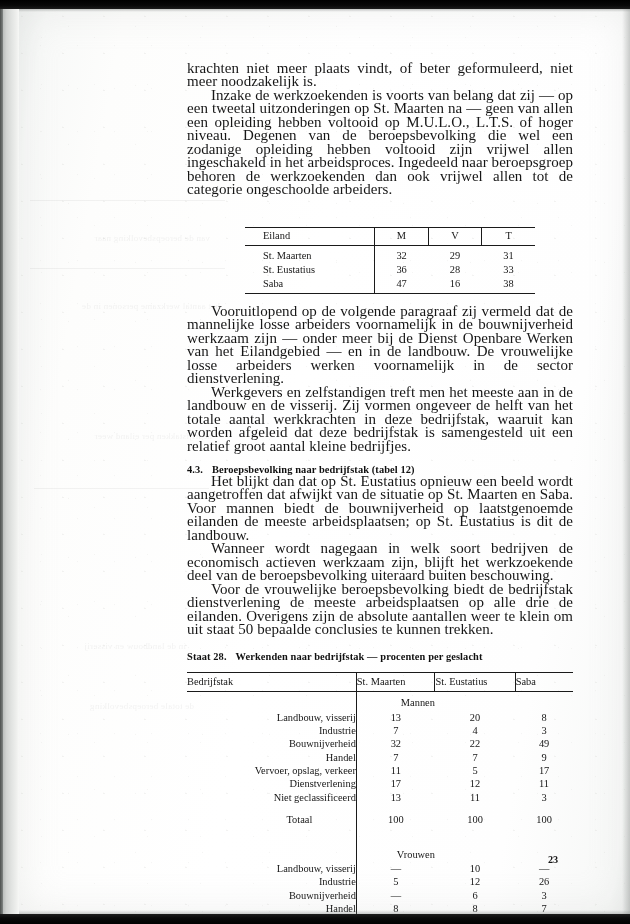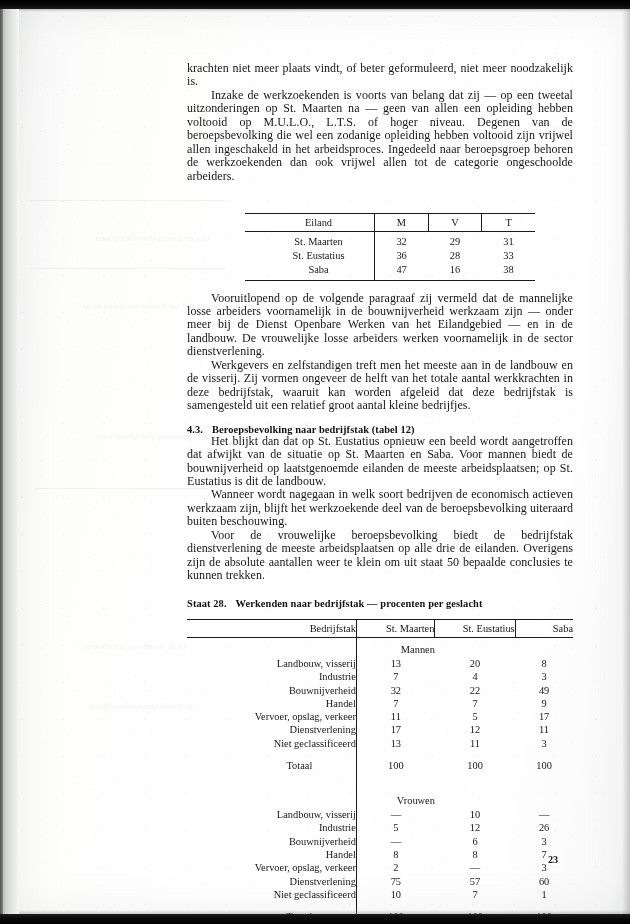--- a/index.html
+++ b/index.html
@@ -95,21 +95,21 @@
   
   #content {
     position: absolute;
     left: 187px;
     top: 62px;
     width: 386px;
     color: #141414;
   }
   p {
     margin: 0;
-    font-size: 12px;
+    font-size: 15px;
     line-height: 13.45px;
     text-align: justify;
     text-justify: inter-word;
     color: #161616;
     letter-spacing: .05px;
   }
   p.ind { text-indent: 24px; }
 
   .gap-s { height: 6px; }
   .gap-m { height: 11px; }
@@ -141,36 +141,36 @@
   #t27 th, #t27 td {
     padding: 1.5px 0 1.5px 0;
     font-weight: normal;
   }
   #t27 thead th {
     border-top: 1.6px solid #1a1a1a;
     border-bottom: 1.3px solid #1a1a1a;
     padding: 2.5px 0 3.5px;
     text-align: center;
   }
-  #t27 .c-isl { width: 115px; text-align: center; padding-left: 18px; }
+  #t27 .c-isl { width: 115px; text-align: left; padding-left: 18px; }
   #t27 .c-num { width: 55px; text-align: center; }
   #t27 .vb { border-left: 1.5px solid #1a1a1a; }
   #t27 tbody tr:first-child td { padding-top: 4px; }
   #t27 tbody tr:last-child td { padding-bottom: 4.5px; }
   #t27 tfoot td { border-top: 1.6px solid #1a1a1a; height: 0; padding: 0; }
 
   
   #t28-wrap { margin-top: 10px; }
   #t28 { width: 386px; }
   #t28 th, #t28 td { font-weight: normal; padding: 0; }
   #t28 thead th {
     border-top: 1.8px solid #1a1a1a;
     border-bottom: 1.3px solid #1a1a1a;
     padding: 3px 0 3.5px;
-    text-align: right;
+    text-align: left;
   }
   #t28 .h-bed { width: 170px; }
   #t28 .h-sm  { width: 78px; }
   #t28 .h-se  { width: 80px; }
   #t28 .h-sb  { width: 58px; }
   #t28 .vb { border-left: 1.4px solid #1a1a1a; }
   #t28 td.lbl {
     text-align: right;
     padding-left: 38px;
     line-height: 13.3px;

